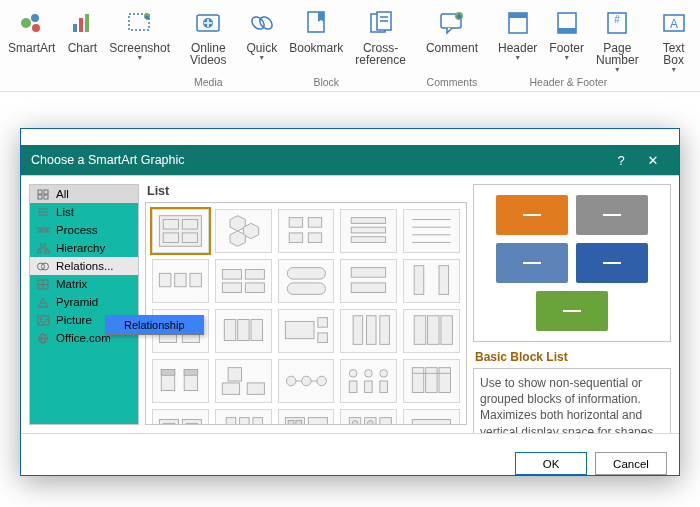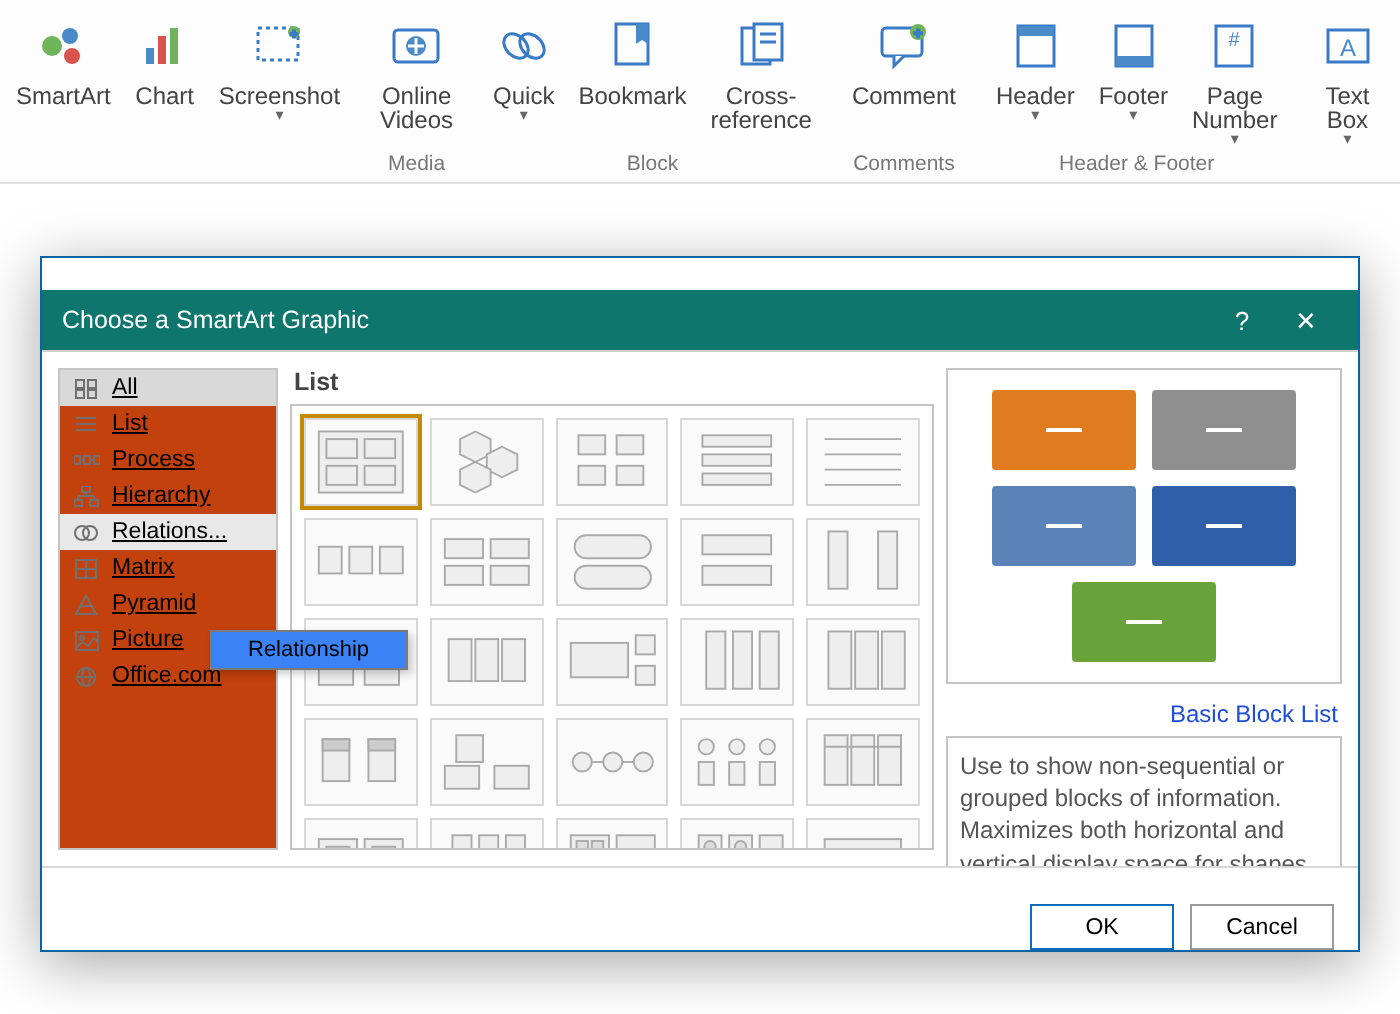--- a/index.html
+++ b/index.html
@@ -17,21 +17,21 @@
 .sep { width: 1px; background: #e5e5e5; margin: 6px 4px 18px; }
 
 
 .dialog { position: absolute; left: 20px; top: 128px; width: 660px; height: 348px; background: #fff; border: 1px solid #0a64a4; box-shadow: 0 6px 28px rgba(0,0,0,0.35); display: flex; flex-direction: column; }
 .titlebar { background: #0f766e; color: #fff; height: 30px; display: flex; align-items: center; padding: 0 10px; font-size: 12.5px; margin-top: 16px; }
 .titlebar .title-text { flex: 1; }
 .titlebar .tb-btn { width: 32px; text-align: center; font-size: 13px; cursor: pointer; }
 .dialog-body { flex: 1; display: flex; border-top: 1px solid #d0d0d0; overflow: hidden; }
 
 
-.catlist { width: 110px; border: 1px solid #c5c5c5; margin: 8px 0 8px 8px; background: #c2410c; font-size: 11.5px; overflow: hidden; text-decoration: underline; }
+.catlist { width: 110px; border: 1px solid #c5c5c5; margin: 8px 0 8px 8px; background: #14b8a6; font-size: 11.5px; overflow: hidden; }
 .cat { display: flex; align-items: center; gap: 6px; padding: 3px 6px; cursor: pointer; white-space: nowrap; overflow: hidden; text-overflow: ellipsis; }
 .cat .cico { width: 14px; height: 12px; display: inline-flex; align-items: center; justify-content: center; color: #707070; }
 .cat.sel { background: #d9d9d9; }
 .cat.hover { background: #e8e8e8; }
 .tooltip { position: absolute; left: 105px; top: 315px; background: #3b82f6; border: 1px solid #7a7a7a; padding: 3px 18px; font-size: 11px; box-shadow: 2px 2px 4px rgba(0,0,0,.2); }
 
 
 .gallery { flex: 1; display: flex; flex-direction: column; margin: 8px 6px; }
 .gallery-title { font-size: 12.5px; color: #444; font-weight: 600; padding: 0 0 4px 2px; }
 .gallery-grid { flex: 1; border: 1px solid #c5c5c5; overflow-y: auto; padding: 6px; display: grid; grid-template-columns: repeat(5, 1fr); gap: 6px; background: #fff; }
@@ -40,21 +40,21 @@
 .thumb svg { width: 100%; height: 100%; }
 .gallery-grid::-webkit-scrollbar { width: 14px; }
 .gallery-grid::-webkit-scrollbar-thumb { background: #c8c8c8; }
 .gallery-grid::-webkit-scrollbar-track { background: #f0f0f0; }
 
 
 .preview { width: 198px; margin: 8px 8px 8px 0; display: flex; flex-direction: column; }
 .preview-box { border: 1px solid #c5c5c5; height: 158px; display: flex; flex-wrap: wrap; align-content: center; justify-content: center; gap: 8px; padding: 10px; }
 .block { width: 72px; height: 40px; border-radius: 2px; position: relative; }
 .block::after { content: ""; position: absolute; left: 50%; top: 50%; width: 18px; height: 2px; background: #fff; transform: translate(-50%,-50%); }
-.preview-title { font-size: 12px; font-weight: 400; margin: 8px 2px 4px; color: #1d4ed8; text-align: right; }
+.preview-title { font-size: 12px; font-weight: 700; margin: 8px 2px 4px; color: #a16207; }
 .preview-desc { font-size: 12px; color: #555; border: 1px solid #c5c5c5; padding: 6px; line-height: 1.35; flex: 1; }
 
 
 .dialog-footer { height: 42px; border-top: 1px solid #d8d8d8; display: flex; align-items: flex-end; justify-content: flex-end; gap: 8px; padding: 0 12px; }
 .btn { min-width: 72px; height: 23px; font-size: 11.5px; background: #fff; border: 1px solid #9a9a9a; cursor: pointer; }
 .btn.primary { border: 1px solid #0f6cbd; }
 </style>
 </head>
 <body>
 

